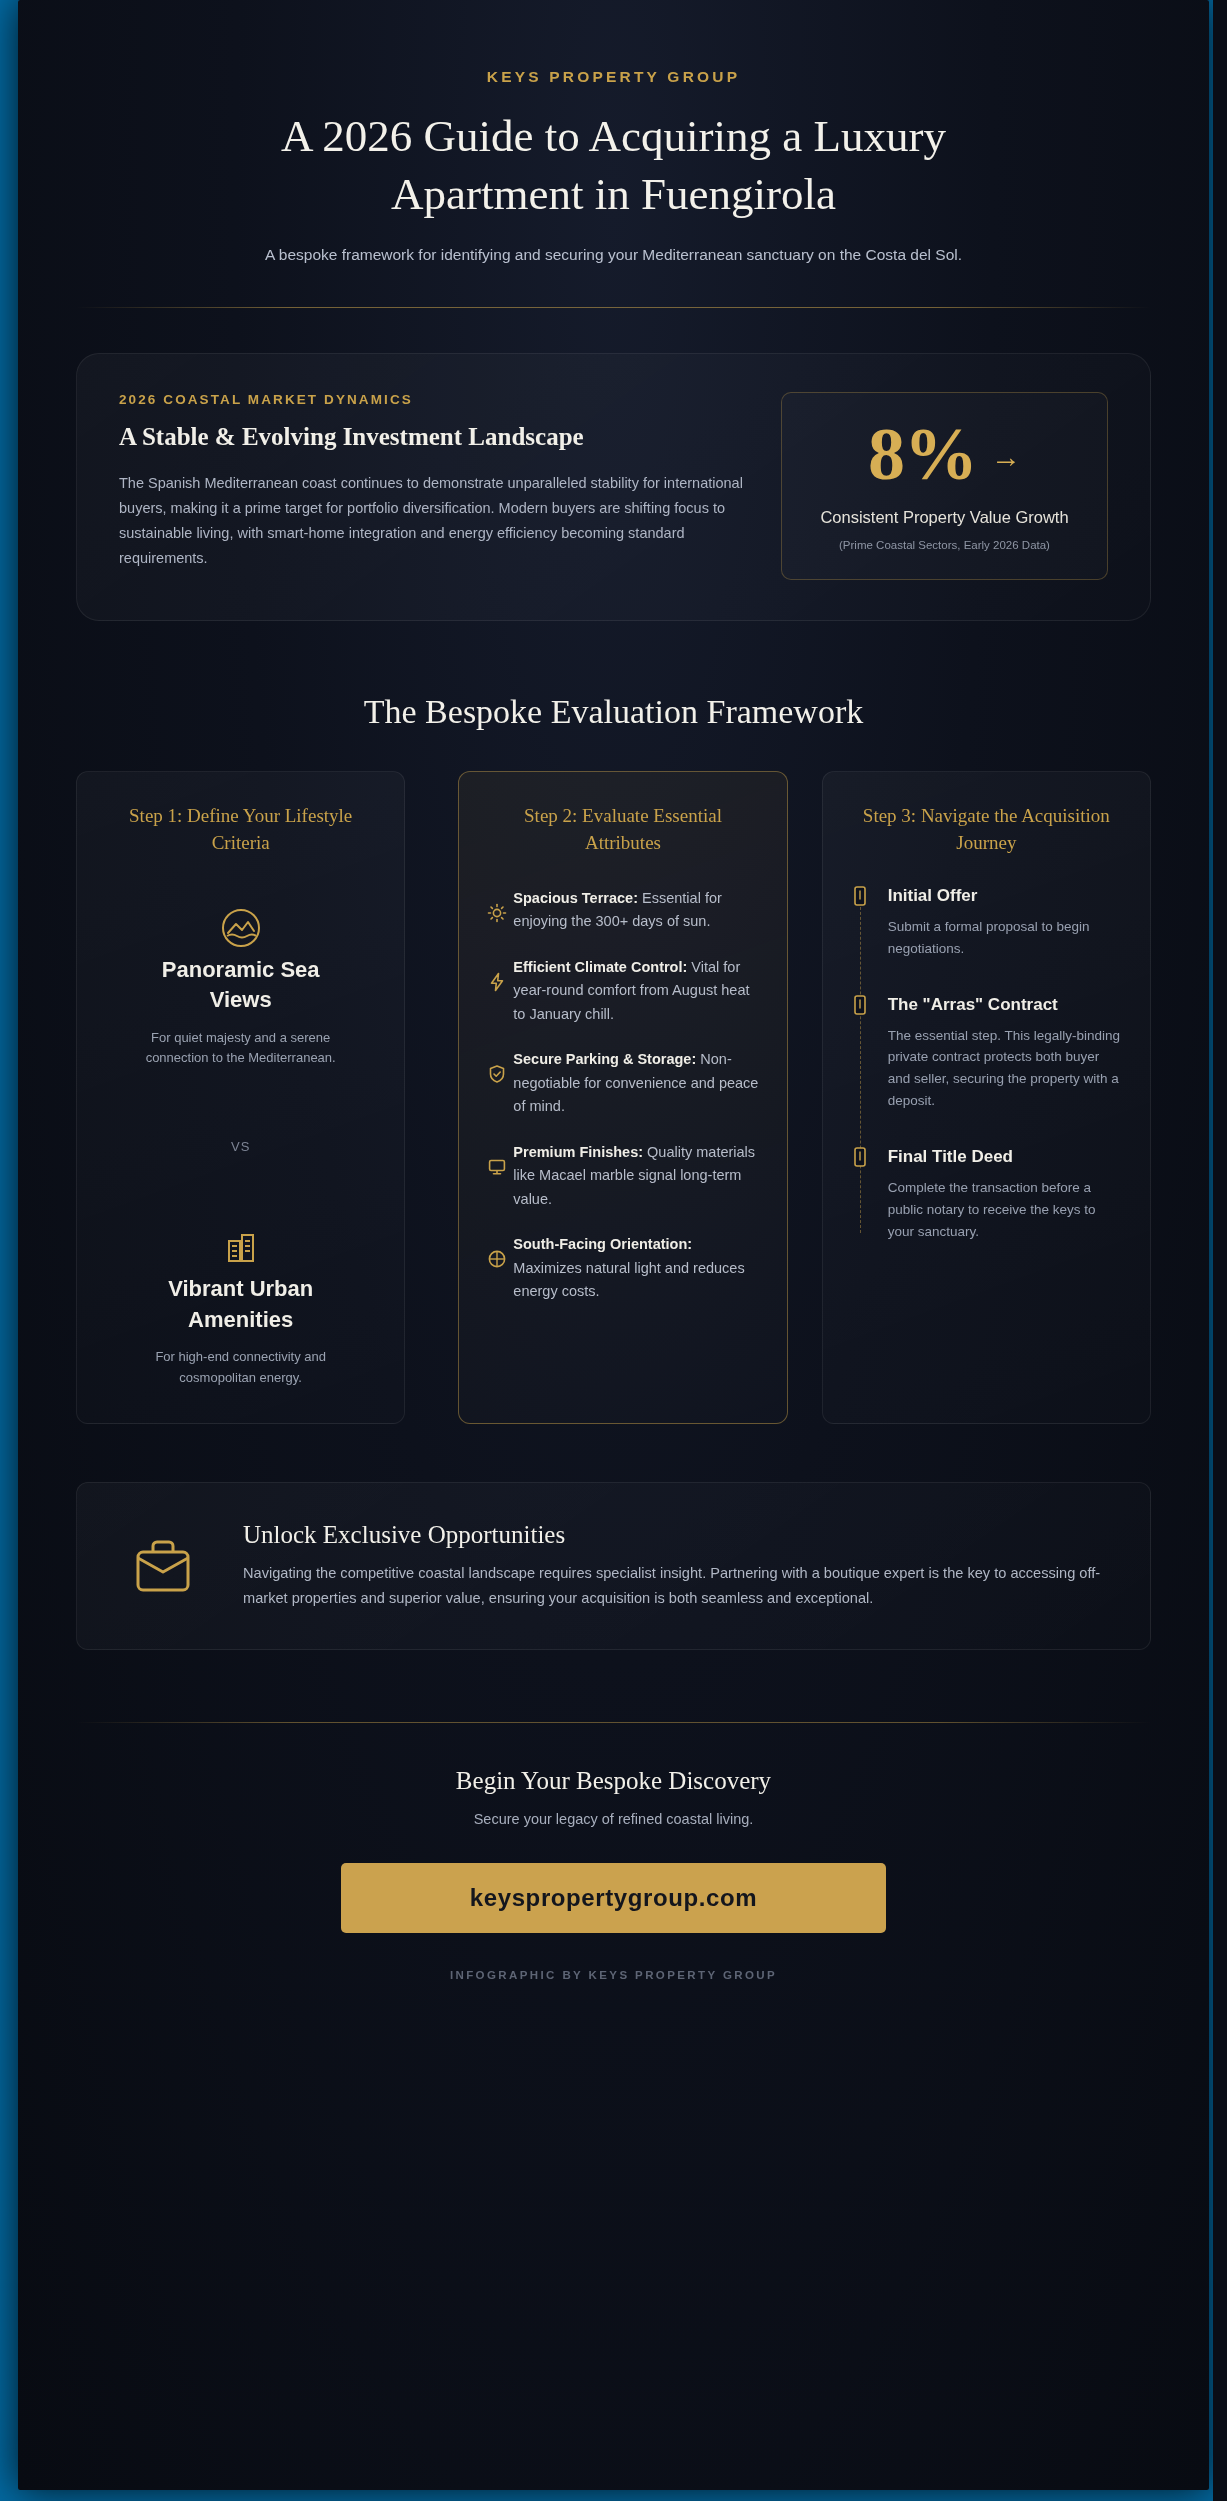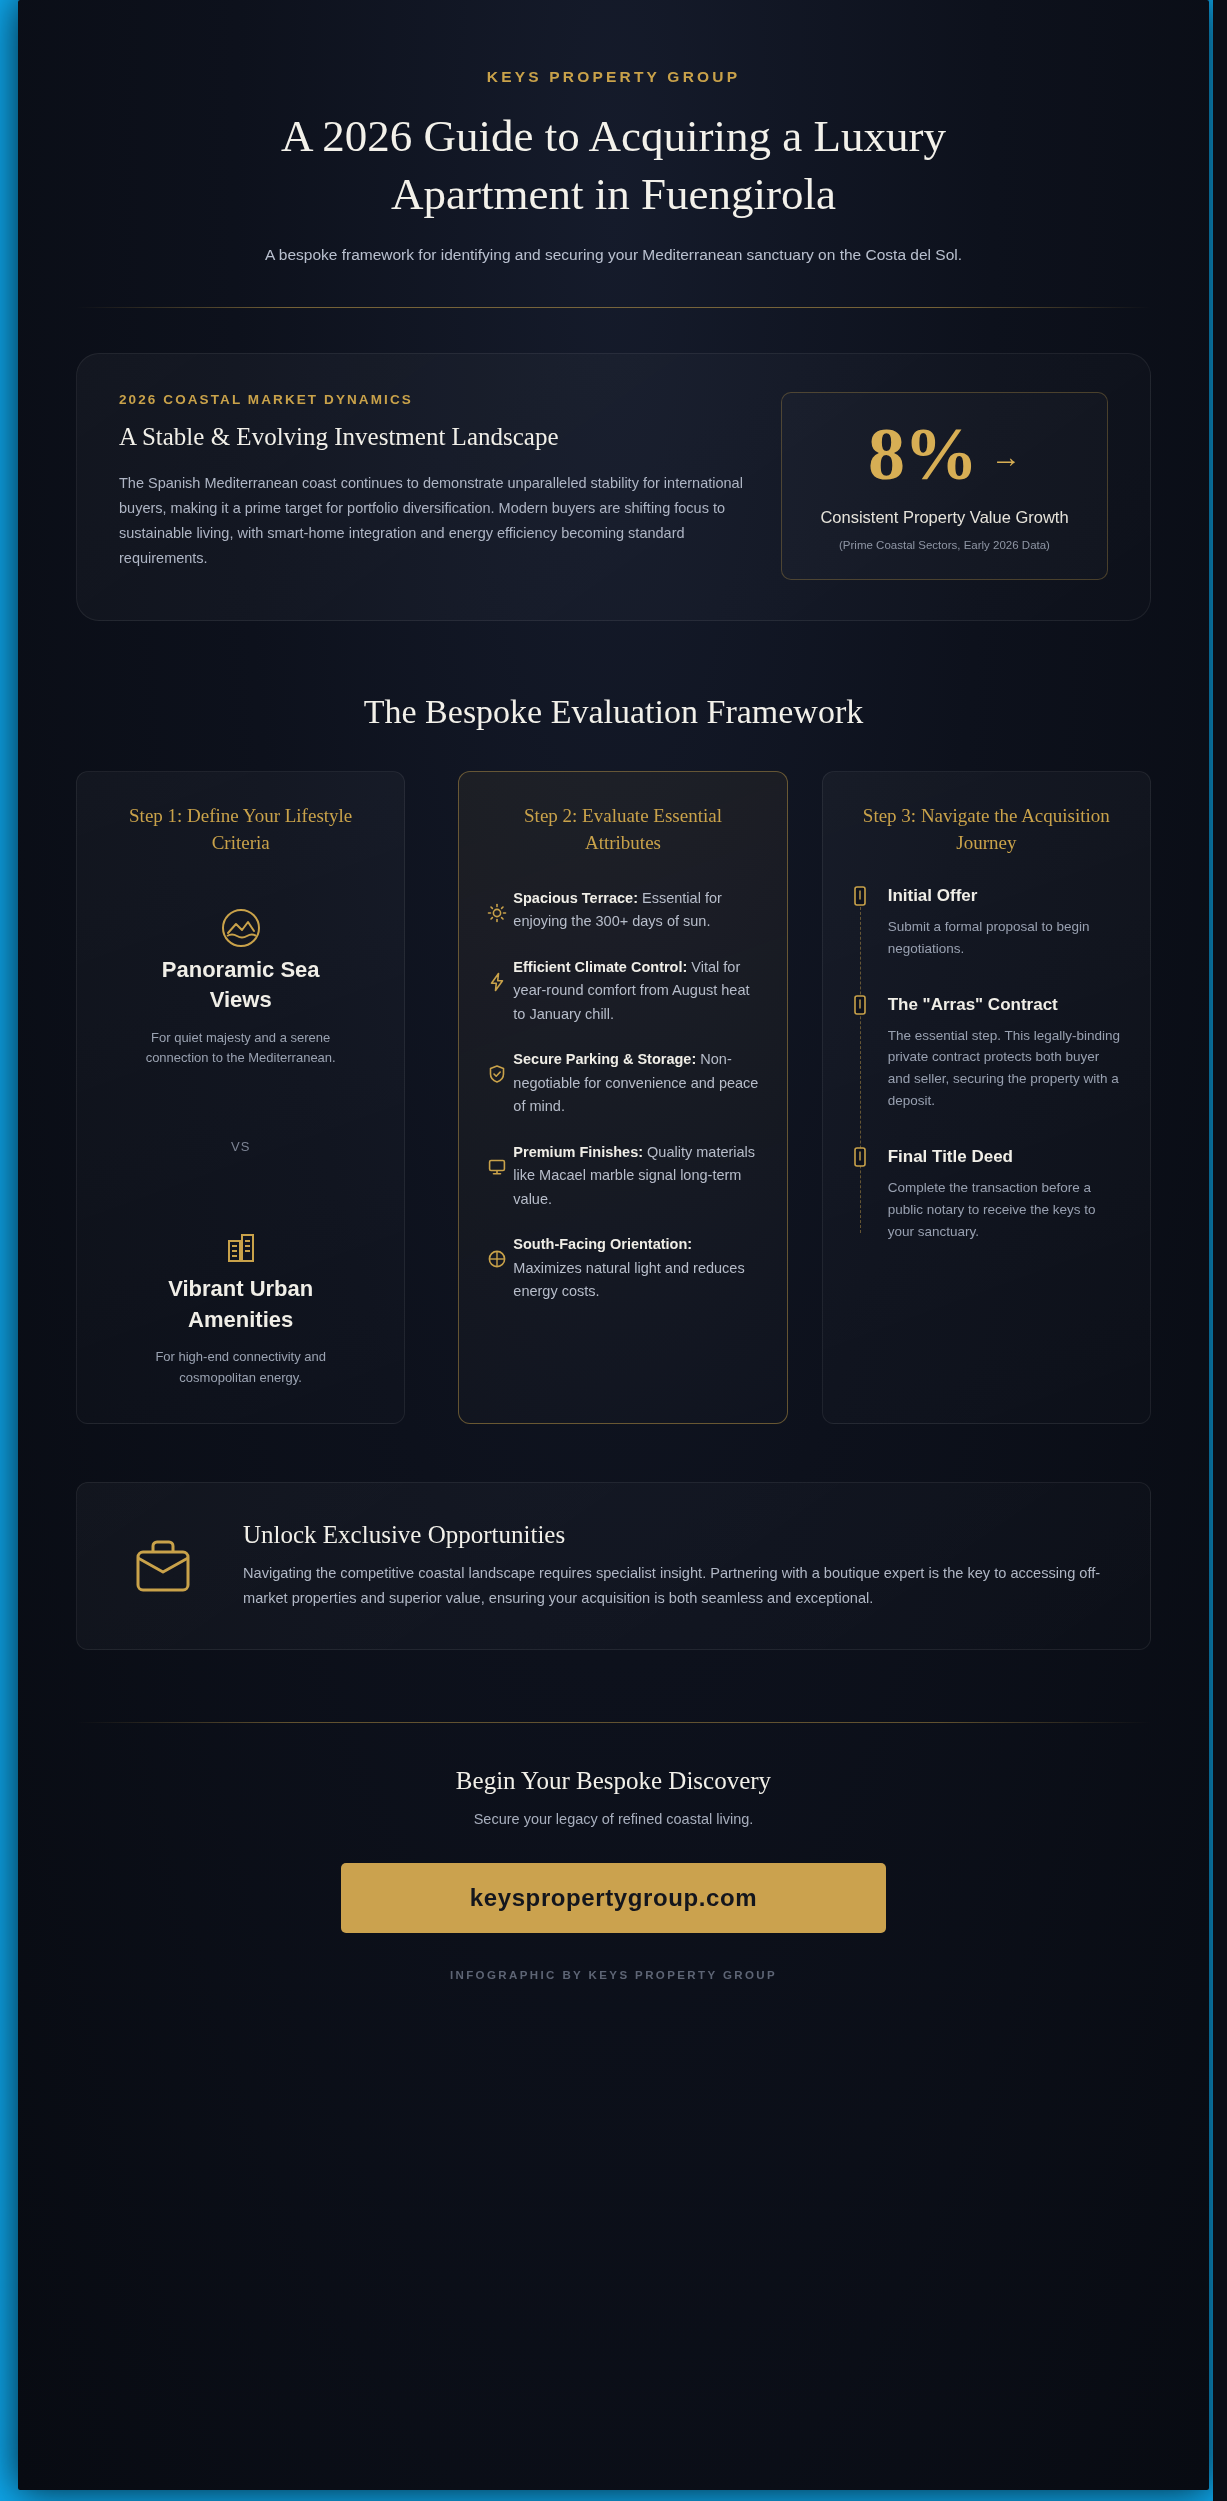--- a/index.html
+++ b/index.html
@@ -3,21 +3,21 @@
 <meta charset="utf-8">
 <style>
   * { box-sizing: border-box; margin: 0; padding: 0; }
   html, body {
     background: #0a0d16;
     font-family: "Liberation Sans", sans-serif;
   }
   .page {
     width: 1213px;
     min-height: 2501px;
-    background: #0ea5e9;
+    background: #0369a1;
     position: relative;
     overflow: hidden;
   }
   .sheet {
     position: absolute;
     left: 18px;
     top: 0px;
     width: 1191px;
     min-height: 2490px;
     background: radial-gradient(ellipse at 50% 8%, #151b2b 0%, #0d111c 45%, #080b12 100%);
@@ -79,21 +79,21 @@
   .market-kicker {
     color: #c9a24a;
     font-size: 13.5px;
     letter-spacing: 2.1px;
     font-weight: 700;
   }
   .market-heading {
     font-family: "Liberation Serif", serif;
     color: #f1efe8;
     font-size: 25px;
-    font-weight: 400;
+    font-weight: 700;
     margin-top: 16px;
   }
   .market-body {
     color: #aeb5c4;
     font-size: 14.5px;
     line-height: 1.72;
     margin-top: 20px;
   }
   .stat-box {
     width: 327px;

